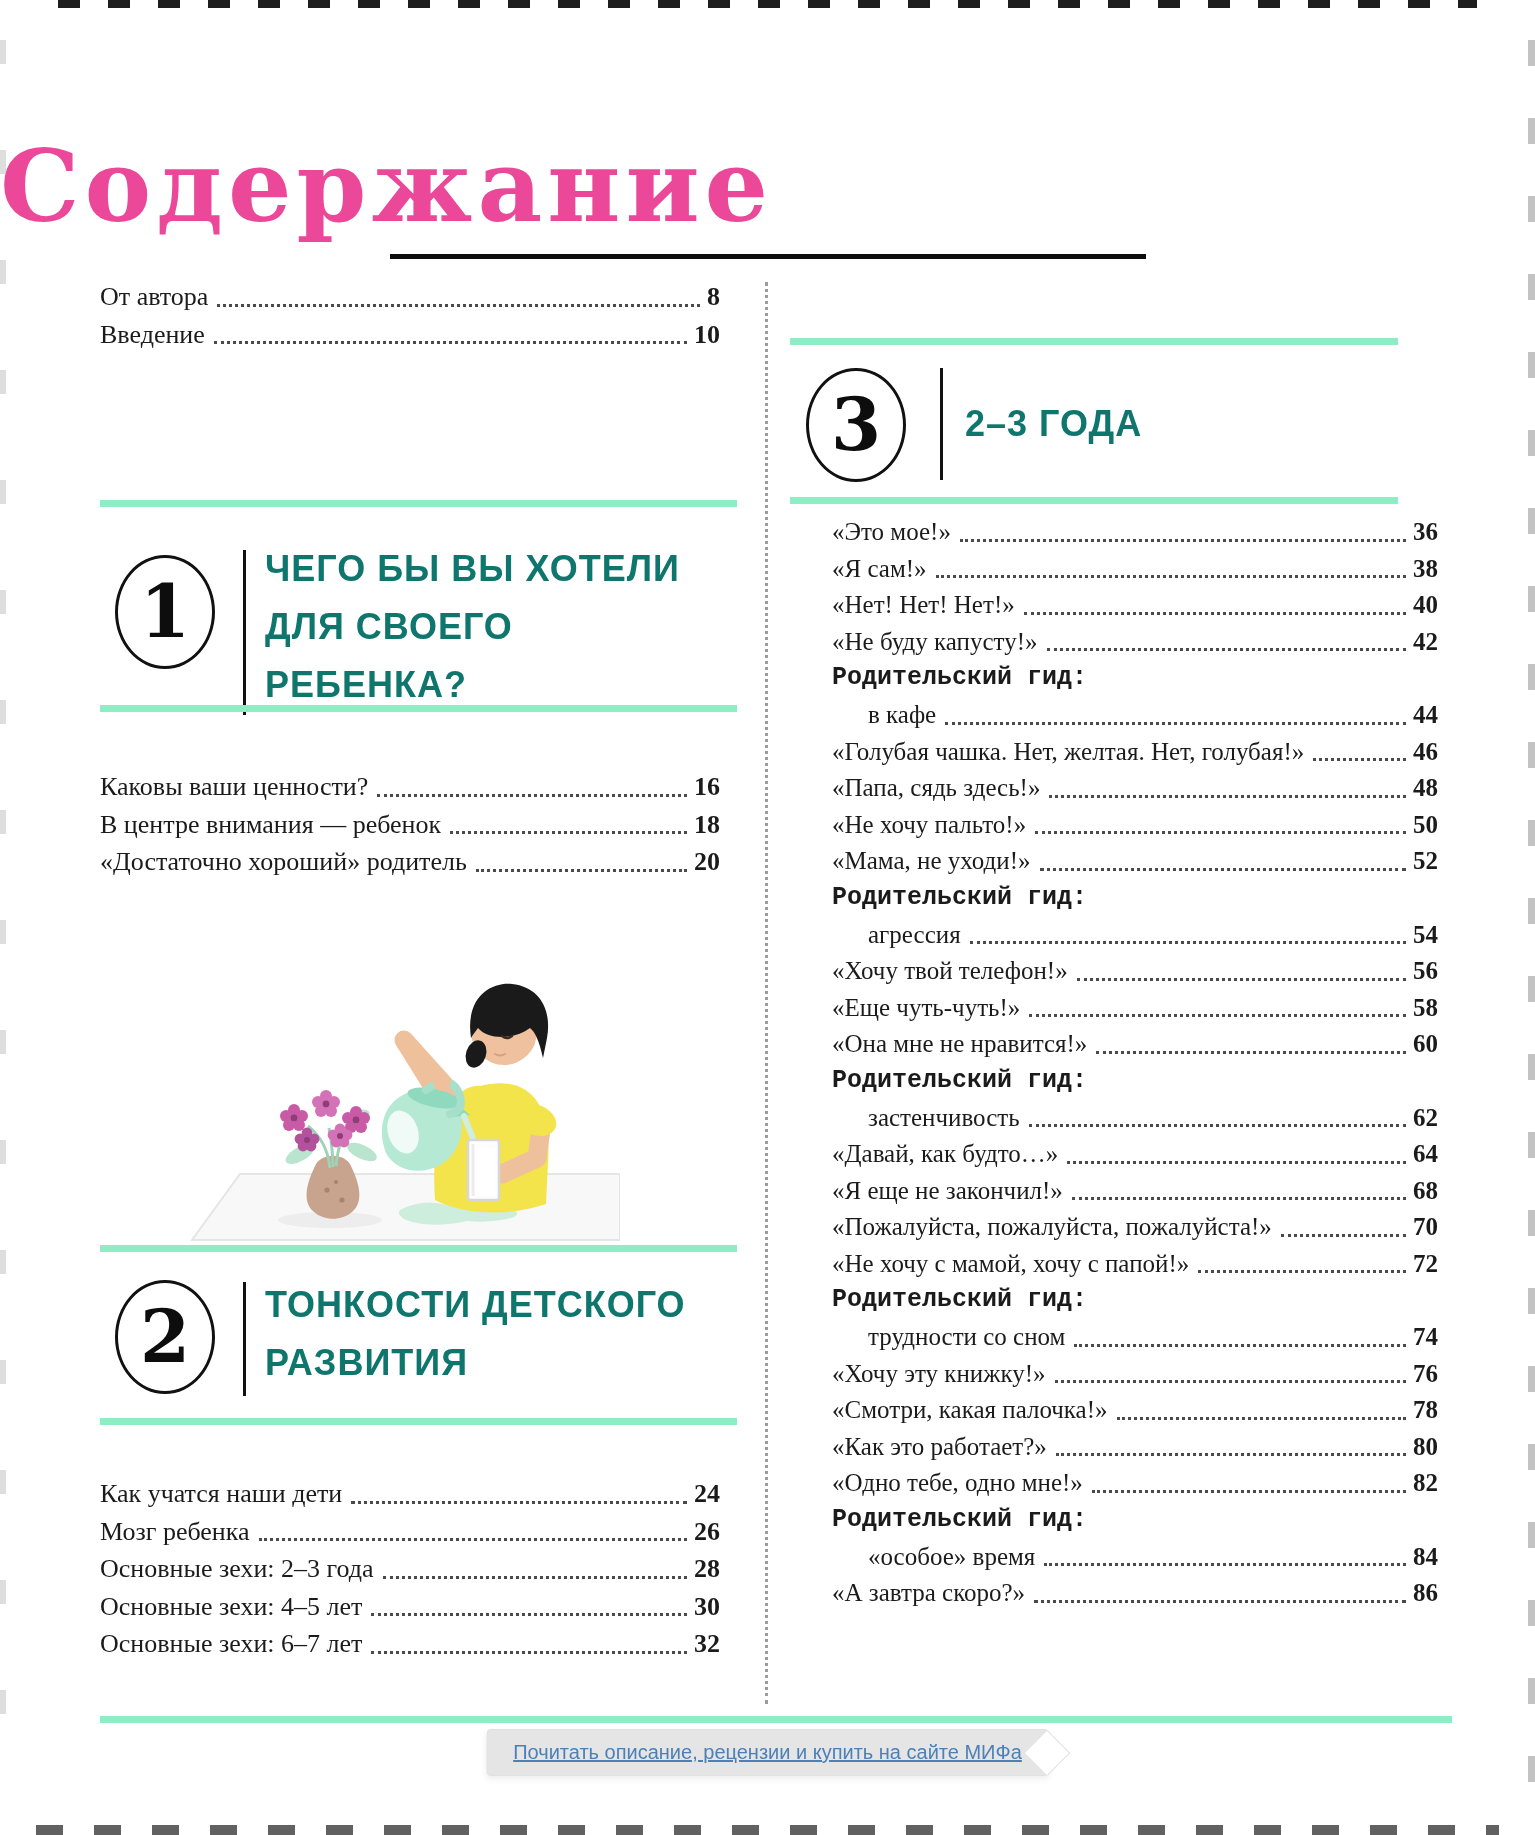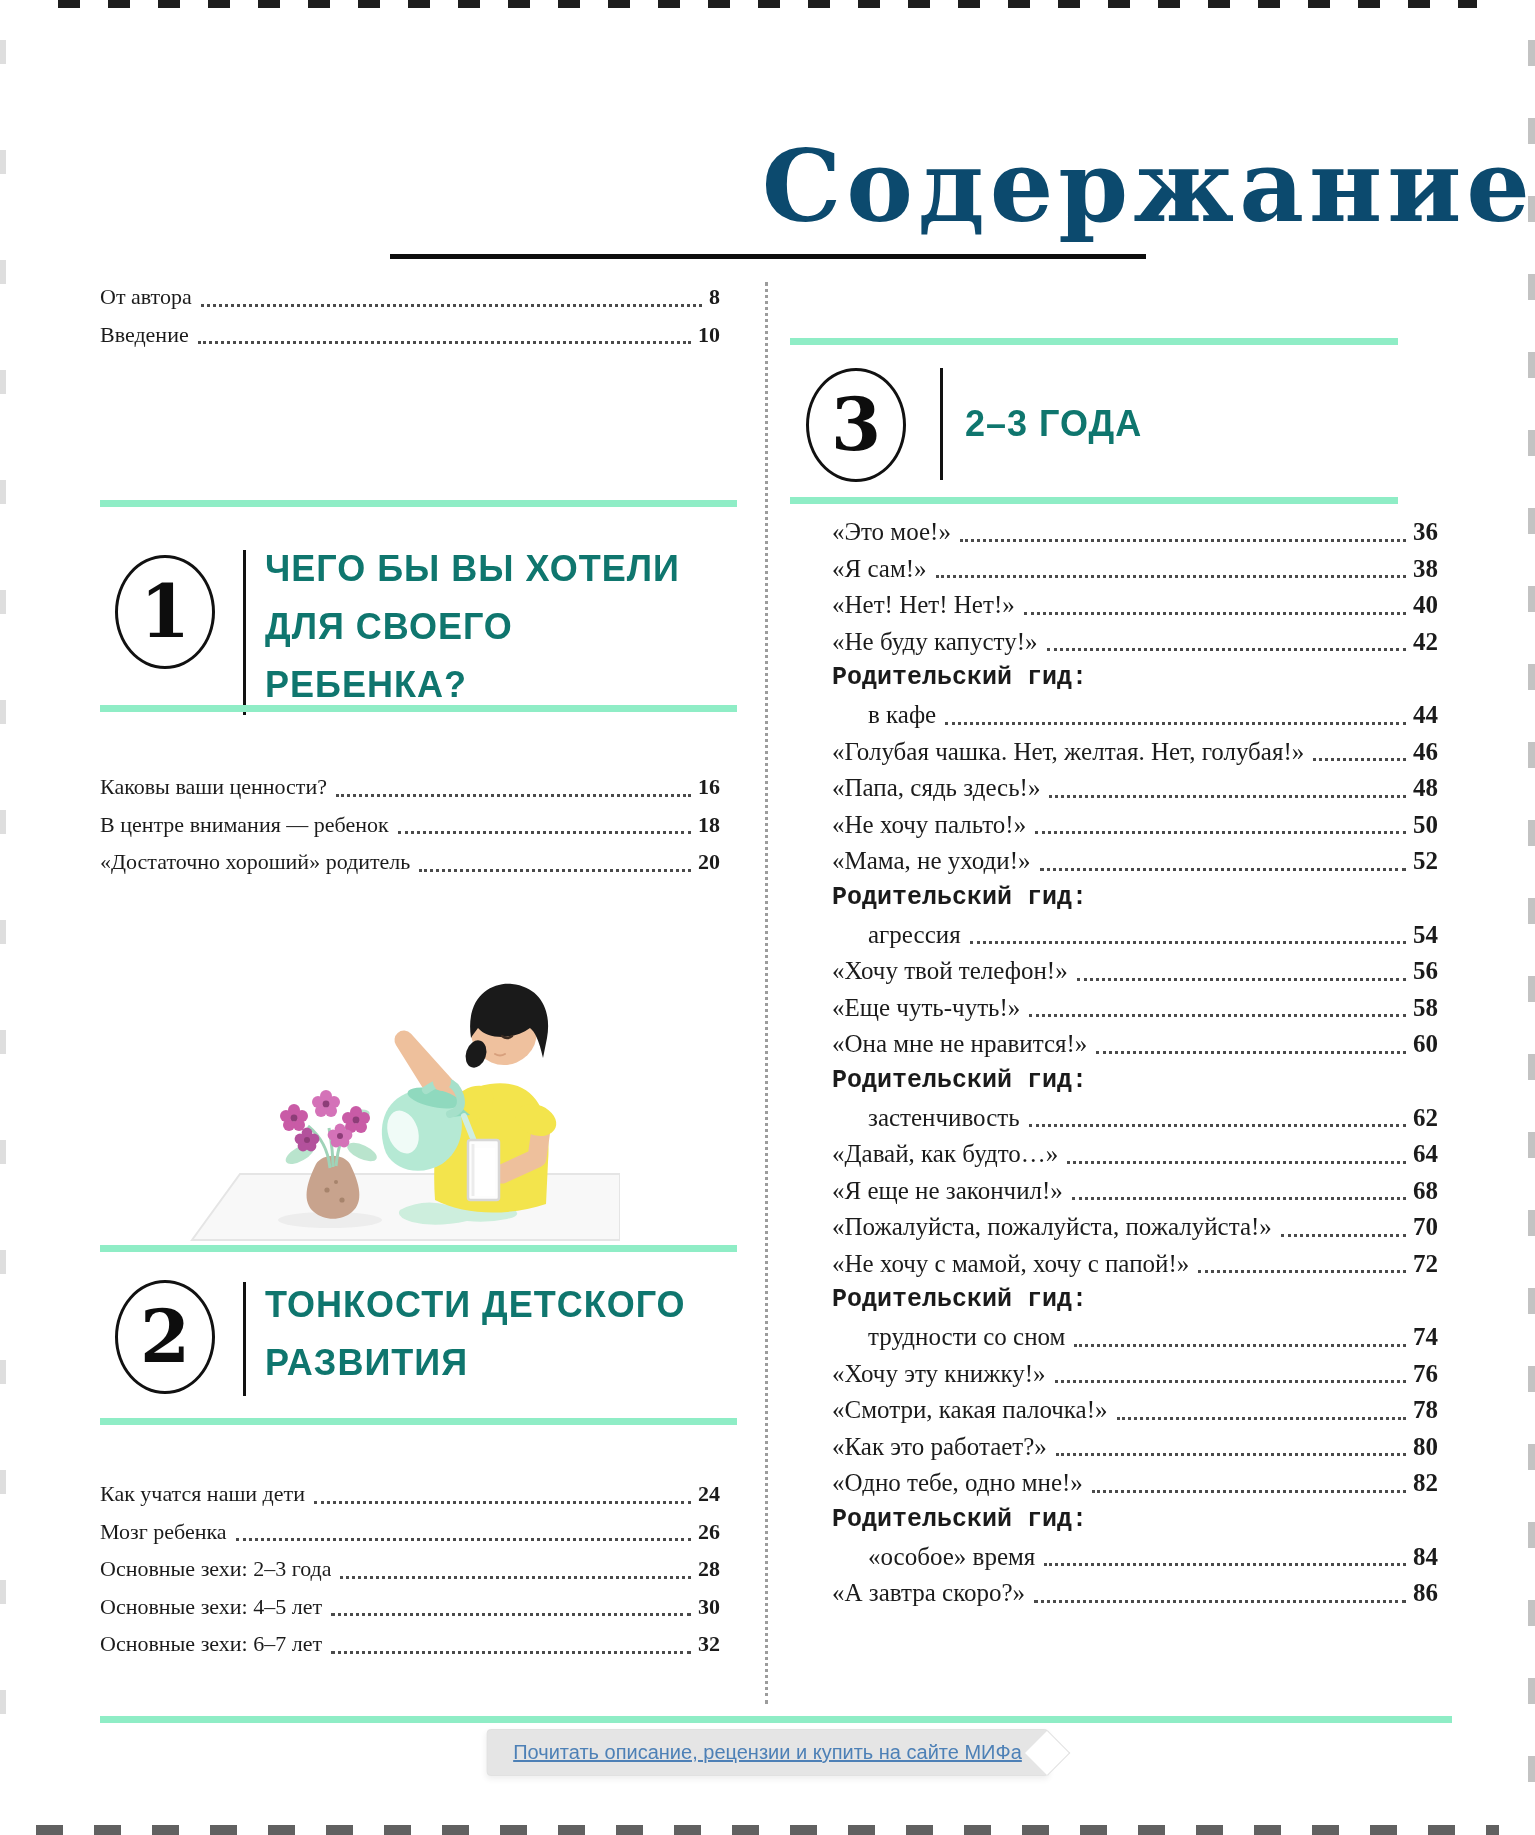--- a/index.html
+++ b/index.html
@@ -11,23 +11,23 @@
   .edge-top    { position:absolute; top:0; left:58px; right:58px; height:8px;
                  background:repeating-linear-gradient(90deg,#1e1e1e 0 22px,transparent 22px 50px); }
   .edge-bottom { position:absolute; bottom:0; left:36px; right:36px; height:10px;
                  background:repeating-linear-gradient(90deg,#616161 0 27px,transparent 27px 58px); }
   .edge-left   { position:absolute; left:0; top:40px; bottom:40px; width:6px;
                  background:repeating-linear-gradient(180deg,#dedede 0 24px,transparent 24px 110px); }
   .edge-right  { position:absolute; right:0; top:40px; bottom:40px; width:7px;
                  background:repeating-linear-gradient(180deg,#c3c3c3 0 26px,transparent 26px 78px); }
 
   .page-title {
-    position:absolute; top:136px; left:0; width:100%; text-align:right;
+    position:absolute; top:136px; left:0; width:100%; text-align:left;
     font-family:"DejaVu Serif", serif; font-weight:bold; font-size:100px;
-    letter-spacing:5px; color:#0c4a6e; line-height:1;
+    letter-spacing:5px; color:#ec4899; line-height:1;
   }
   .title-rule { position:absolute; top:254px; left:50%; transform:translateX(-50%);
                 width:756px; height:5px; background:#0d0d0d; }
 
   .col-divider { position:absolute; left:765px; top:282px; height:1422px;
                  border-left:3px dotted #9c9c9c; }
 
   .mint-rule { position:absolute; height:7px; background:#8FEDC6; }
   .r1 { left:100px; top:500px;  width:637px; }
   .r2 { left:100px; top:705px;  width:637px; }
@@ -37,21 +37,21 @@
   .rr2{ left:790px; top:497px;  width:608px; }
   .rf { left:100px; top:1716px; width:1352px; }
 
   
   .toc-list { position:absolute; }
   .intro-list { left:100px; top:278px; width:620px; }
   .sec1-list  { left:100px; top:768px; width:620px; }
   .sec2-list  { left:100px; top:1475px; width:620px; }
   .sec3-list  { left:790px; top:514px; width:606px;margin-left:42px; }
 
-  .toc-row { display:flex; align-items:baseline; line-height:37.5px; font-size:22px; white-space:nowrap; }
+  .toc-row { display:flex; align-items:baseline; line-height:37.5px; font-size:26px; white-space:nowrap; }
   .sec3-list .toc-row { line-height:36.6px; font-size:25px; }
   .toc-label { flex:0 1 auto; overflow:hidden; }
   .leader { flex:1 1 auto; align-self:flex-end; min-width:14px;
             margin:0 7px 9px 9px; border-bottom:3px dotted #4a4a4a; }
   .toc-page { flex:0 0 auto; font-weight:bold; }
   .header-row .toc-label { font-family:Liberation Mono, monospace; font-weight:bold; font-size:25px; }
   .indent-row .toc-label { padding-left:36px; }
 
   
   .sec-head { position:absolute; }

